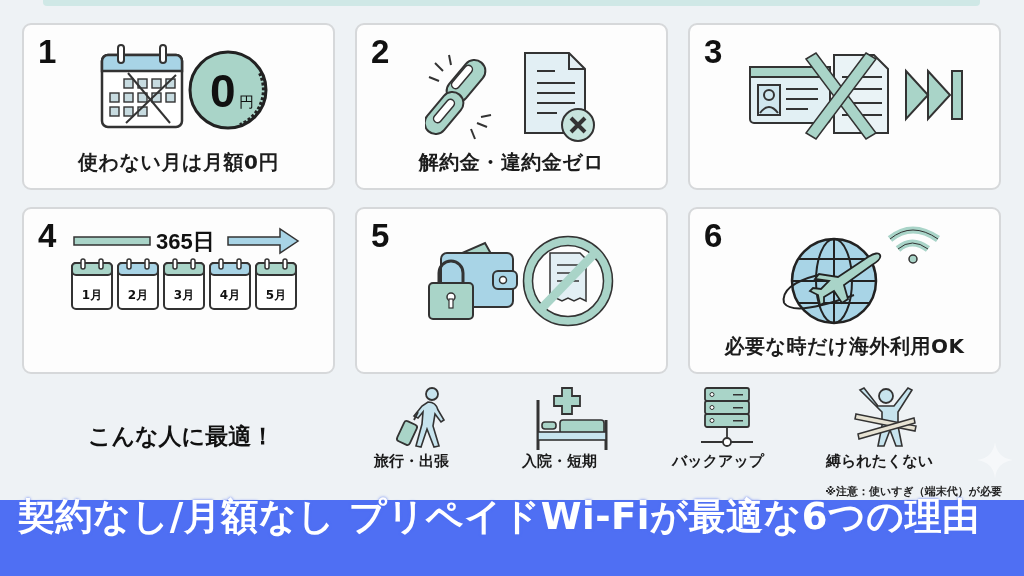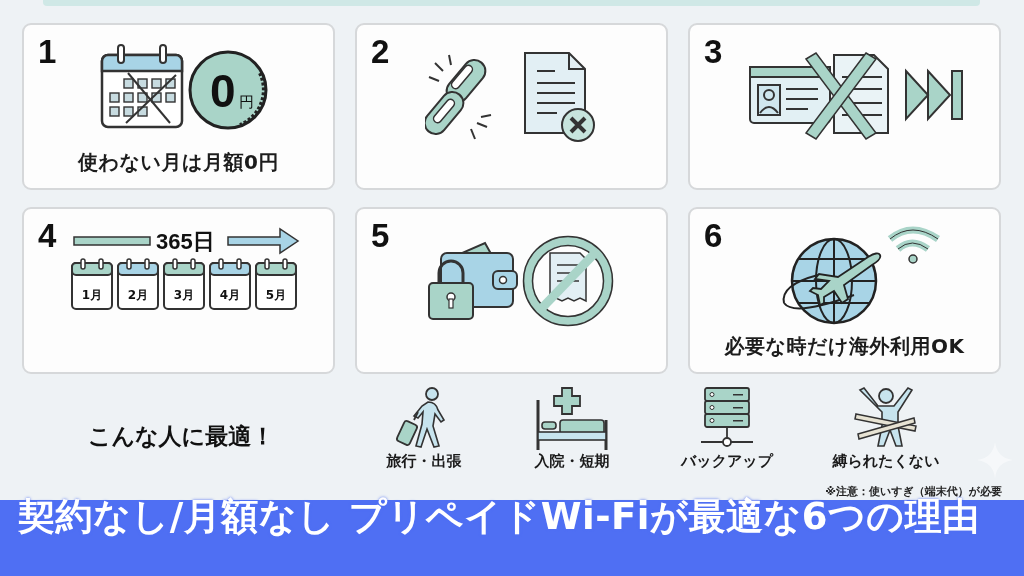--- a/index.html
+++ b/index.html
@@ -25,21 +25,21 @@
   }
   .card .label {
     position: absolute; left: 0; right: 0; bottom: 12px; text-align: center;
     font-size: 20px; font-weight: bold; color: #1c1c1c; letter-spacing: 0.5px;
   }
   .card svg.icon { position: absolute; }
   .ideal-title {
     position: absolute; left: 88px; top: 421px;
     font-size: 23px; font-weight: bold; color: #111;
   }
-  .persona { position: absolute; text-align: center; }
+  .persona { position: absolute; }
   .persona svg { display: block; margin: 0 auto; }
   .persona .plabel { font-size: 15px; font-weight: bold; margin-top: 2px; white-space: nowrap; }
   .note {
     position: absolute; right: 22px; top: 484px;
     font-size: 11px; font-weight: bold; color: #222;
   }
   .sparkle { position: absolute; left: 975px; top: 440px; width: 40px; height: 40px; opacity: 0.5; }
   .banner {
     position: absolute; left: 0; top: 500px; width: 1024px; height: 76px;
     background: #4f6ff3;
@@ -109,20 +109,21 @@
     <g stroke="#333" stroke-width="2">
       <line x1="112" y1="24" x2="130" y2="24"></line>
         <line x1="112" y1="36" x2="150" y2="36"></line>
         <line x1="112" y1="46" x2="150" y2="46"></line>
         <line x1="112" y1="56" x2="150" y2="56"></line>
         <line x1="112" y1="66" x2="132" y2="66"></line>
     </g>
     <circle cx="153" cy="78" r="16" fill="#c7e4dd" stroke="#333" stroke-width="2"></circle>
     <path d="M146 71 l14 14 M160 71 l-14 14" stroke="#333" stroke-width="4"></path>
   </svg>
+  <div class="label">解約金・違約金ゼロ</div>
 </div>
 
 <div class="card" style="left:688px;top:23px;">
   <div class="num">3</div>
   <svg class="icon" style="left:56px;top:24px" width="230" height="100" viewBox="0 0 230 100">
     <rect x="4" y="18" width="80" height="56" rx="4" fill="#e2f0f4" stroke="#333" stroke-width="2"></rect>
     <rect x="4" y="18" width="80" height="10" fill="#a9d4c8" stroke="#333" stroke-width="2"></rect>
     <rect x="12" y="36" width="22" height="30" fill="#cfe6ee" stroke="#333" stroke-width="2"></rect>
     <circle cx="23" cy="46" r="5" fill="none" stroke="#333" stroke-width="2"></circle>
     <path d="M14 64 q9 -12 18 0" fill="none" stroke="#333" stroke-width="2"></path>

